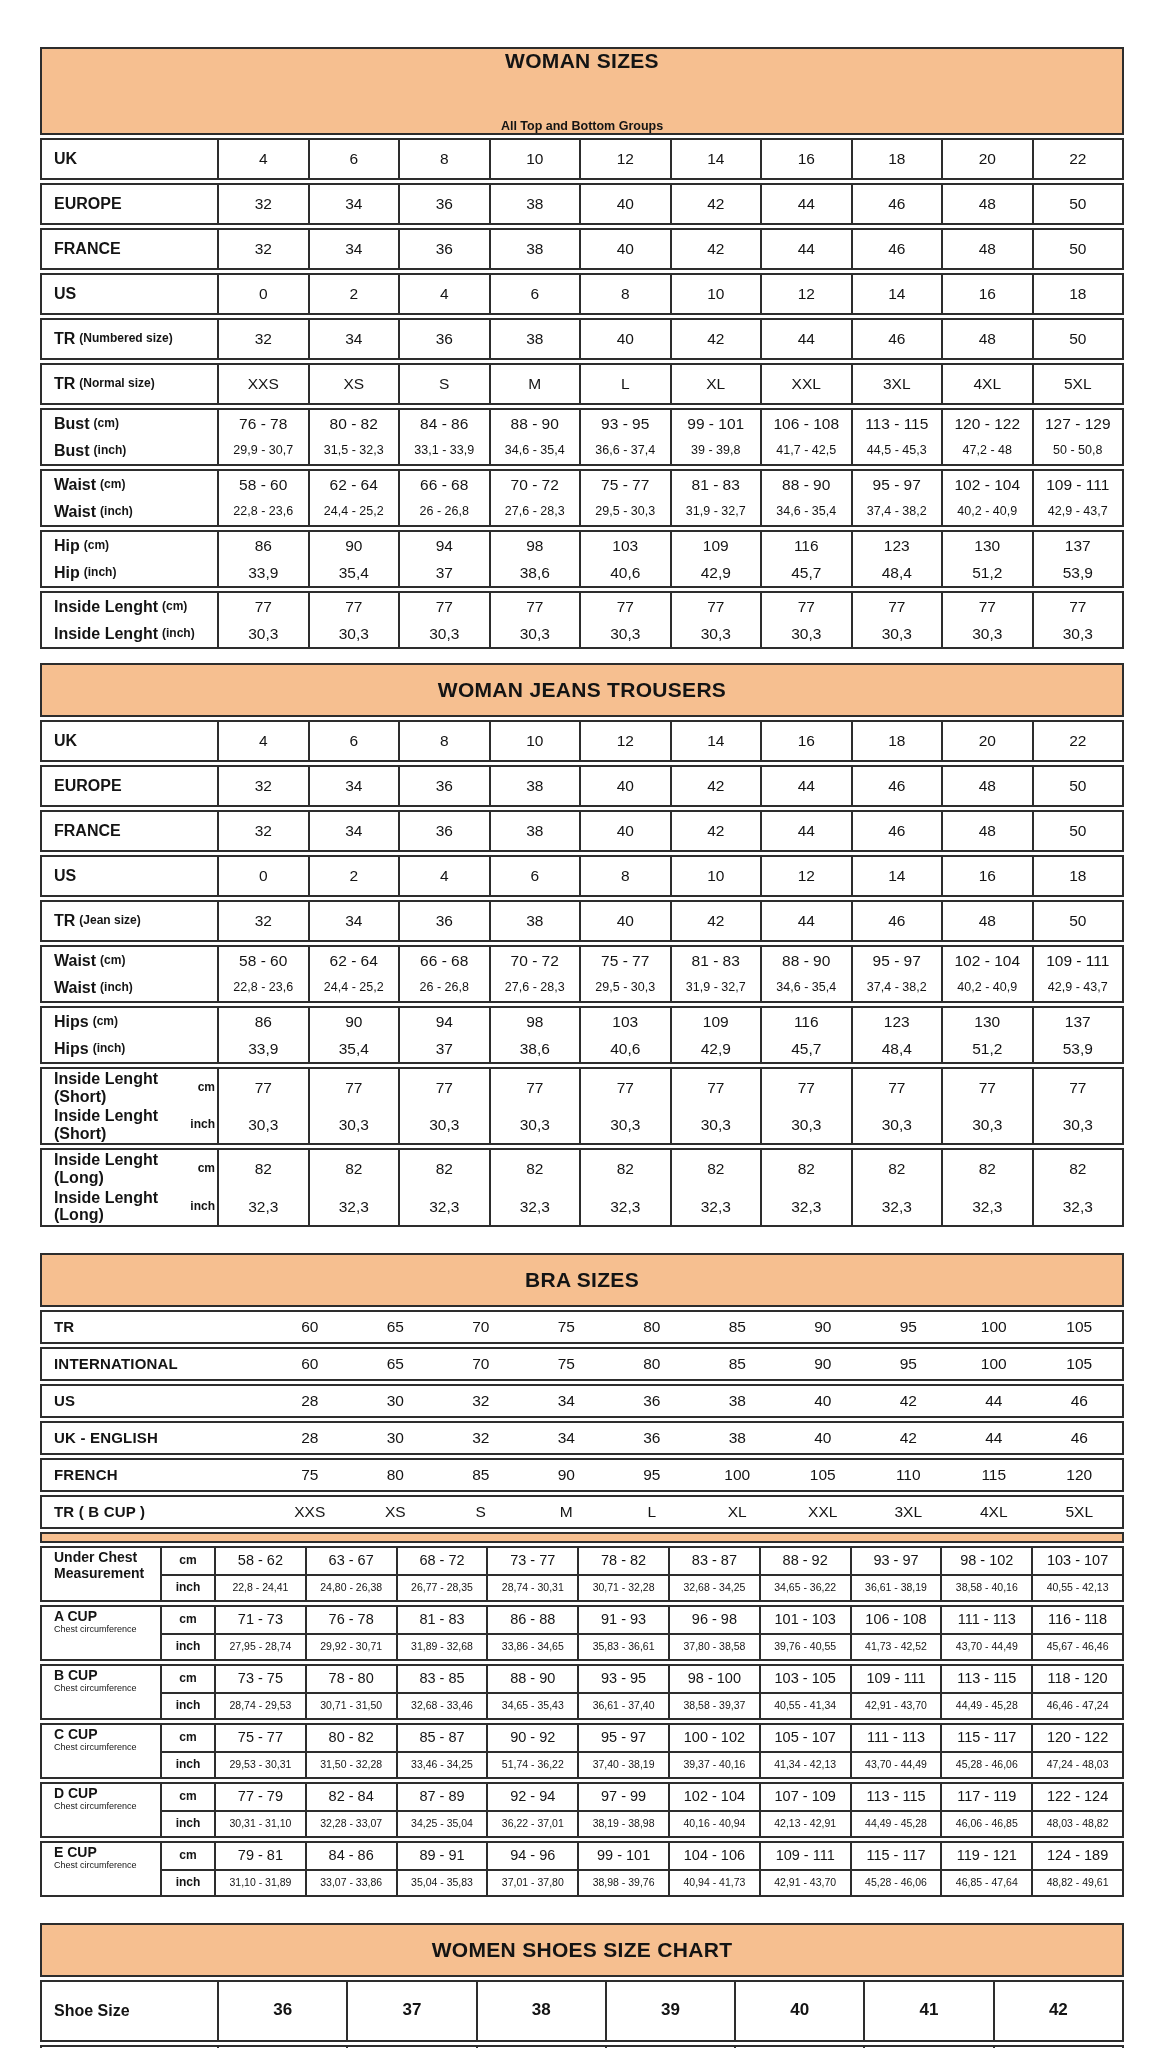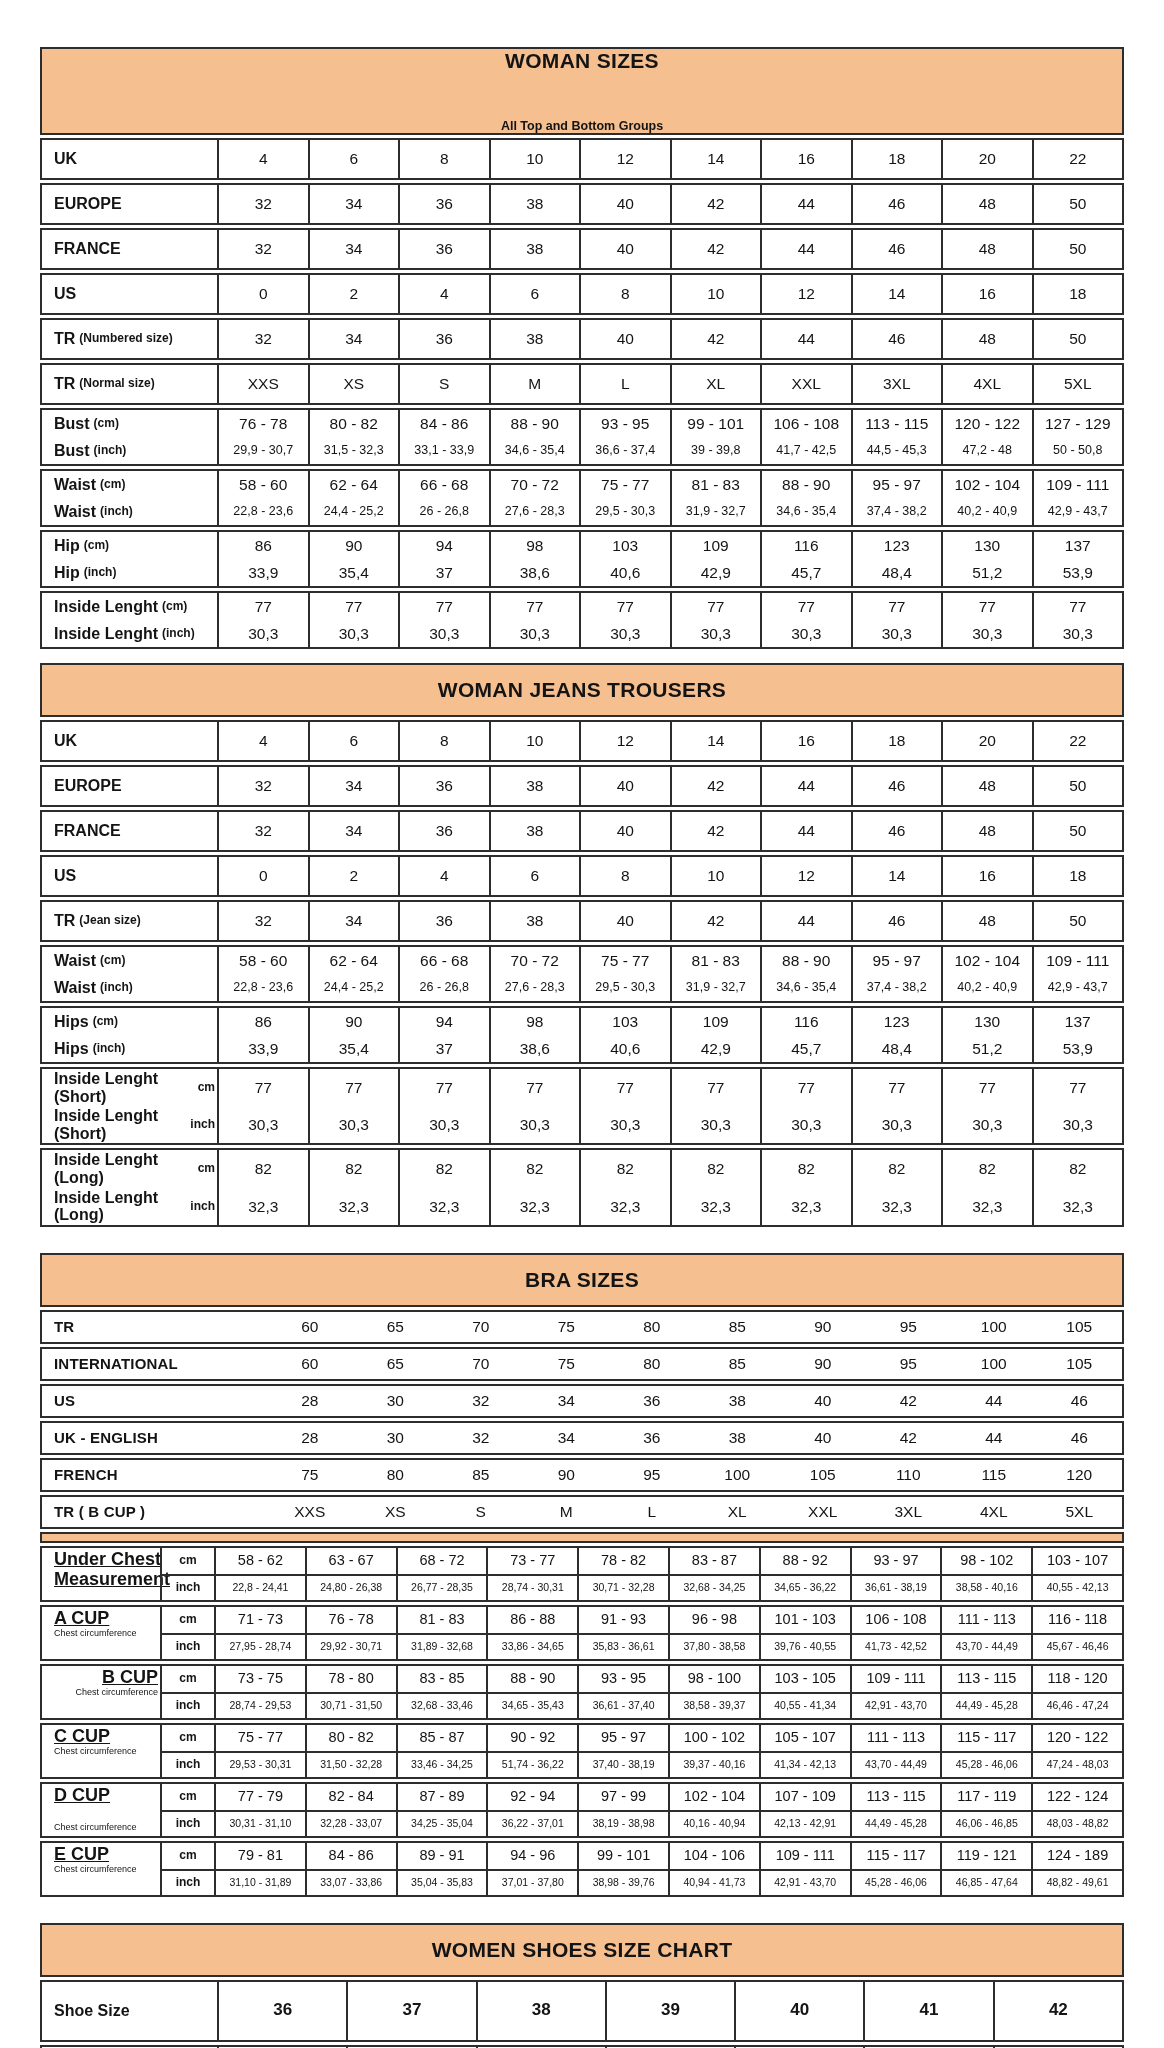--- a/index.html
+++ b/index.html
@@ -64,21 +64,21 @@
   .lm{font-size:16px;font-weight:700;}
   .ls{font-size:12px;font-weight:700;margin-left:4px;}
   .conv .lm{font-size:15px;letter-spacing:.2px;}
 
   .compact{font-size:12.5px;}
   .cupcm{font-size:14.5px;}
   .compact2{font-size:10.5px;padding:1px 1px;}
   .unit{font-size:12px;font-weight:700;}
   .r2{border-top:2px solid var(--bd);}
   .cuplbl{flex-direction:column;align-items:flex-start;justify-content:center;}
-  .cupmain{font-size:18px;font-weight:700;line-height:1.15;text-decoration:underline;}
+  .cupmain{font-size:14px;font-weight:700;line-height:1.15;}
   .cupsub{font-size:9px;line-height:1.1;margin-top:1px;}
   .emph{font-weight:700;font-size:17px;}
 
   .strip{
     height:11px;
     background:var(--accent);
     border:2px solid var(--bd);
   }
 </style>
 </head>
@@ -656,21 +656,21 @@
         <div class="cell val compact2 r2">31,89 - 32,68</div>
         <div class="cell val compact2 r2">33,86 - 34,65</div>
         <div class="cell val compact2 r2">35,83 - 36,61</div>
         <div class="cell val compact2 r2">37,80 - 38,58</div>
         <div class="cell val compact2 r2">39,76 - 40,55</div>
         <div class="cell val compact2 r2">41,73 - 42,52</div>
         <div class="cell val compact2 r2">43,70 - 44,49</div>
         <div class="cell val compact2 r2">45,67 - 46,46</div>
       </div>
       <div class="group cols-cup">
-        <div class="cell lbl cuplbl" style="grid-row: 1 / 3; align-items: flex-end;">
+        <div class="cell lbl cuplbl" style="grid-row: 1 / 3;">
           <div class="cupmain">B CUP</div>
           <div class="cupsub">Chest circumference</div>
         </div>
         <div class="cell unit">cm</div>
         <div class="cell val cupcm">73 - 75</div>
         <div class="cell val cupcm">78 - 80</div>
         <div class="cell val cupcm">83 - 85</div>
         <div class="cell val cupcm">88 - 90</div>
         <div class="cell val cupcm">93 - 95</div>
         <div class="cell val cupcm">98 - 100</div>
@@ -712,21 +712,21 @@
         <div class="cell val compact2 r2">33,46 - 34,25</div>
         <div class="cell val compact2 r2">51,74 - 36,22</div>
         <div class="cell val compact2 r2">37,40 - 38,19</div>
         <div class="cell val compact2 r2">39,37 - 40,16</div>
         <div class="cell val compact2 r2">41,34 - 42,13</div>
         <div class="cell val compact2 r2">43,70 - 44,49</div>
         <div class="cell val compact2 r2">45,28 - 46,06</div>
         <div class="cell val compact2 r2">47,24 - 48,03</div>
       </div>
       <div class="group cols-cup">
-        <div class="cell lbl cuplbl" style="grid-row: 1 / 3; gap: 17px;">
+        <div class="cell lbl cuplbl" style="grid-row: 1 / 3;">
           <div class="cupmain">D CUP</div>
           <div class="cupsub">Chest circumference</div>
         </div>
         <div class="cell unit">cm</div>
         <div class="cell val cupcm">77 - 79</div>
         <div class="cell val cupcm">82 - 84</div>
         <div class="cell val cupcm">87 - 89</div>
         <div class="cell val cupcm">92 - 94</div>
         <div class="cell val cupcm">97 - 99</div>
         <div class="cell val cupcm">102 - 104</div>

